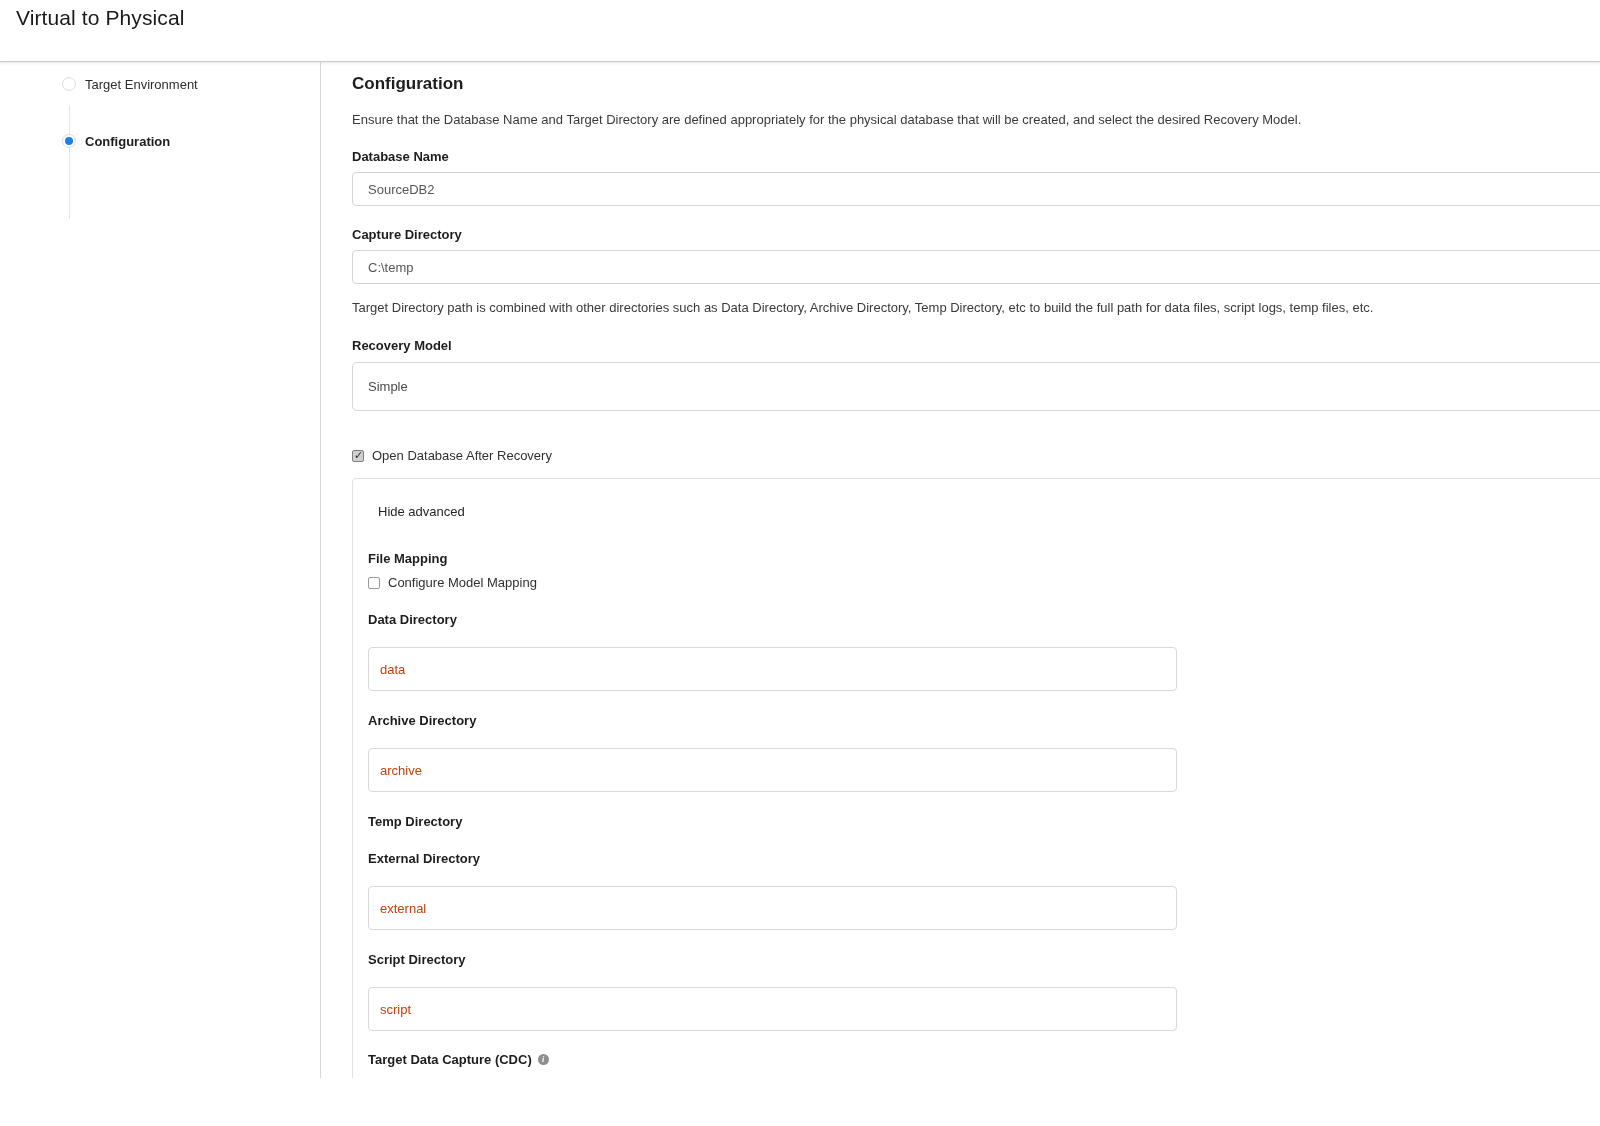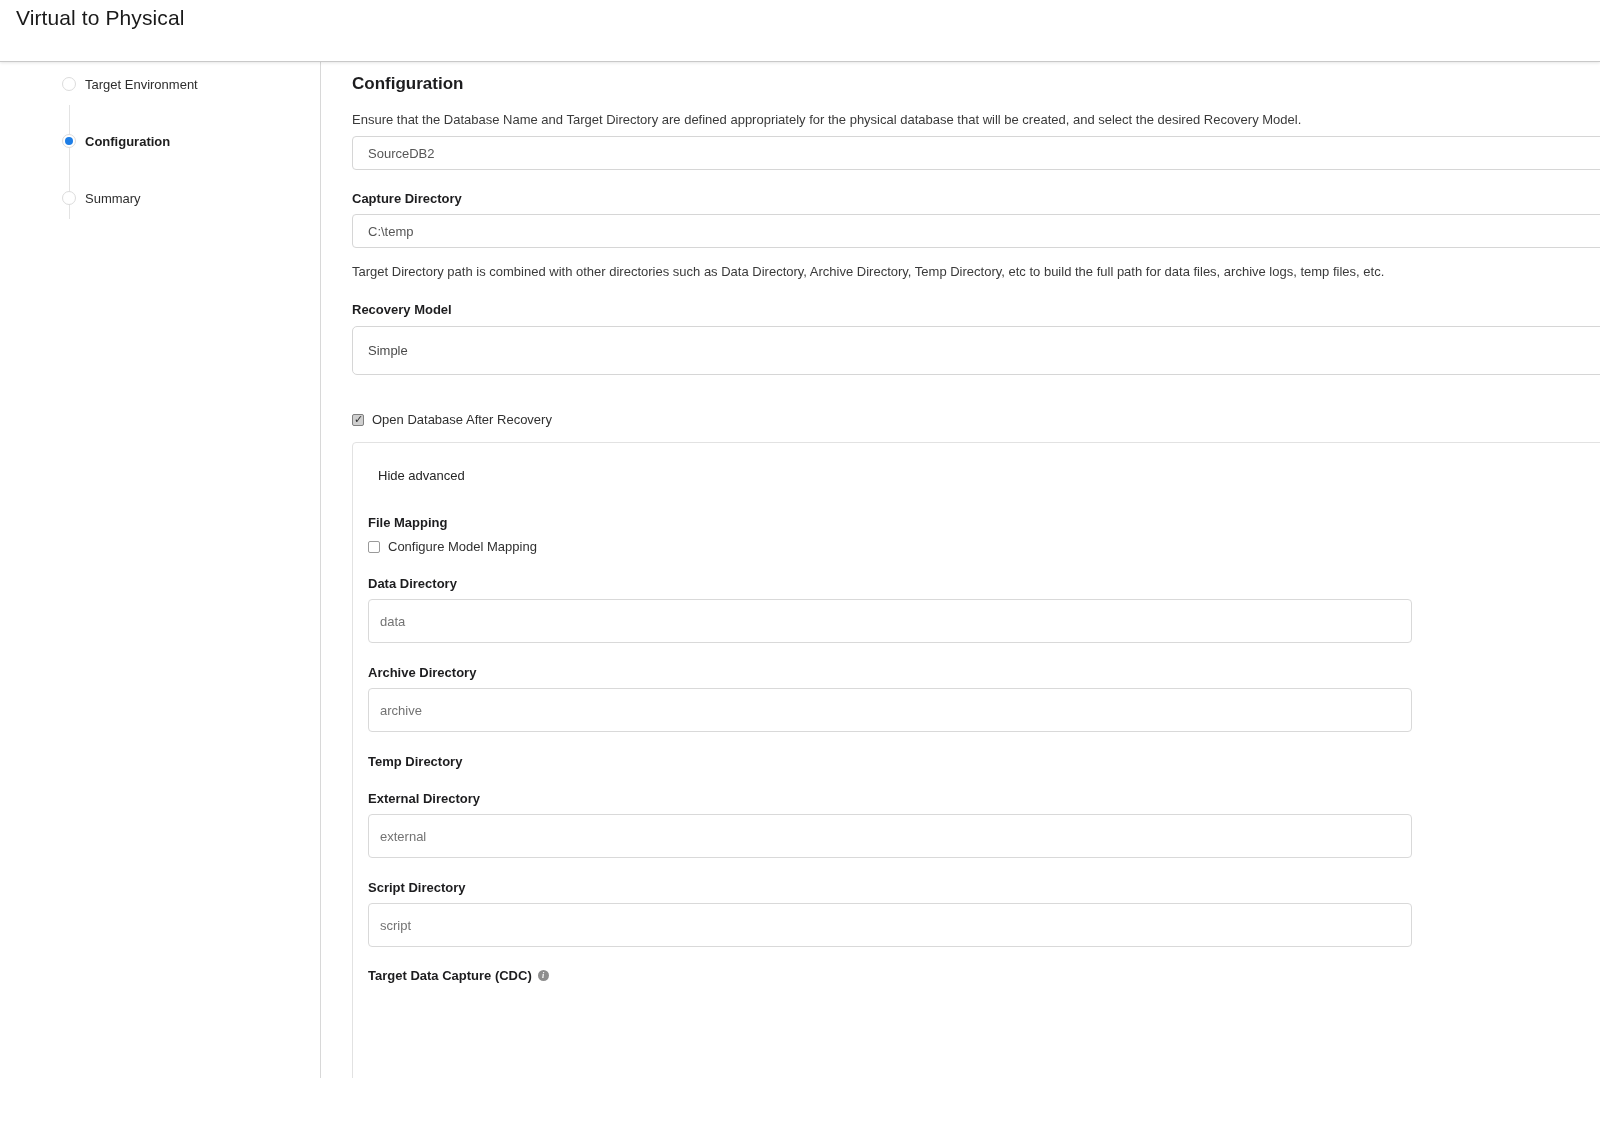--- a/index.html
+++ b/index.html
@@ -55,23 +55,23 @@
   .row-open-db { margin-top:37px; }
 
   
   .adv-panel { margin-top:15px; width:1280px; height:690px;
     border:1px solid #e2e2e2; border-radius:4px; background:#fff; padding:23px 0 0 15px; }
   .adv-toggle { display:inline-block; margin-left:10px; font-size:13px; color:#252525; cursor:pointer; }
   .group-heading { display:block; font-size:13px; font-weight:700; color:#1d1d1f; margin-top:31px; }
   .row-cfm { margin-top:9px; }
   .dir-label { display:block; font-size:13px; font-weight:700; color:#1d1d1f; margin-top:22px; }
   .dir-label:first-of-type { margin-top:22px; }
-  .dir-input { display:block; margin-top:8px; width:1044px; height:44px;
+  .dir-input { display:block; margin-top:20px; width:809px; height:44px;
     border:1px solid #d9d9d9; border-radius:4px; background:#fff;
-    font-family:inherit; font-size:13px; color:#737373; padding:0 0 0 11px; outline:none; }
+    font-family:inherit; font-size:13px; color:#c2410c; padding:0 0 0 11px; outline:none; }
   .cdc-row { margin-top:21px; display:flex; align-items:center; }
   .cdc-label { font-size:13px; font-weight:700; color:#1d1d1f; }
   .info-icon { width:11px; height:11px; border-radius:50%; background:#8e8e8e; color:#fff;
     font-size:8px; font-weight:700; display:inline-flex; align-items:center; justify-content:center;
     margin-left:6px; font-family:"Liberation Serif","DejaVu Serif",serif; font-style:italic; }
 </style>
 </head>
 <body>
 
 <header class="app-header">
@@ -84,37 +84,34 @@
     <div class="stepper">
       <div class="stepper-line"></div>
       <div class="step">
         <span class="step-dot"></span>
         <span class="step-label">Target Environment</span>
       </div>
       <div class="step active">
         <span class="step-dot"></span>
         <span class="step-label">Configuration</span>
       </div>
-      <div class="step">
-        <span class="step-dot"></span>
-        <span class="step-label">Summary</span>
-      </div>
     </div>
   </aside>
 
   <main class="main">
     <h2 class="section-heading">Configuration</h2>
     <p class="desc-text">Ensure that the Database Name and Target Directory are defined appropriately for the physical database that will be created, and select the desired Recovery Model.</p>
 
+    <label class="field-label lbl-db">Database Name</label>
     <input class="text-input" type="text" value="SourceDB2" style="">
 
     <label class="field-label lbl-td">Capture Directory</label>
     <input class="text-input" type="text" value="C:\temp" style="">
 
-    <p class="help-text">Target Directory path is combined with other directories such as Data Directory, Archive Directory, Temp Directory, etc to build the full path for data files, archive logs, temp files, etc.</p>
+    <p class="help-text">Target Directory path is combined with other directories such as Data Directory, Archive Directory, Temp Directory, etc to build the full path for data files, script logs, temp files, etc.</p>
 
     <label class="field-label lbl-rm">Recovery Model</label>
     <div class="select-box">
       <span>Simple</span>
     </div>
 
     <div class="cb-row row-open-db">
       <span class="cb" data-checked="true"></span>
       <span class="cb-label">Open Database After Recovery</span>
     </div>

